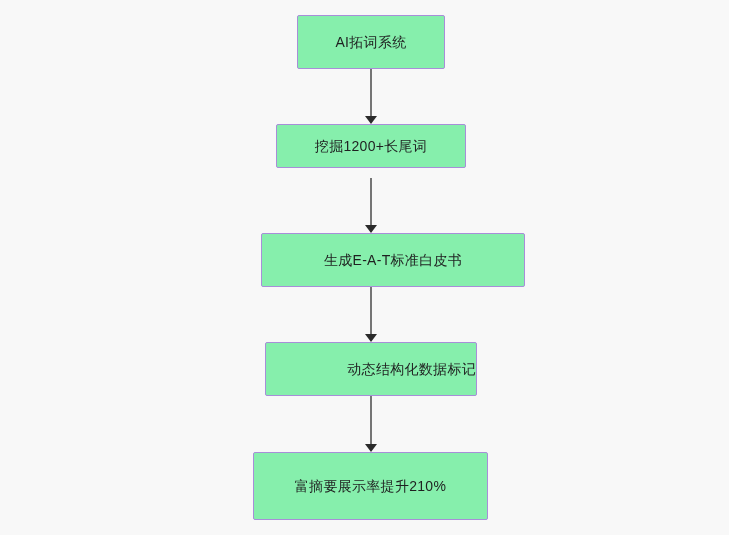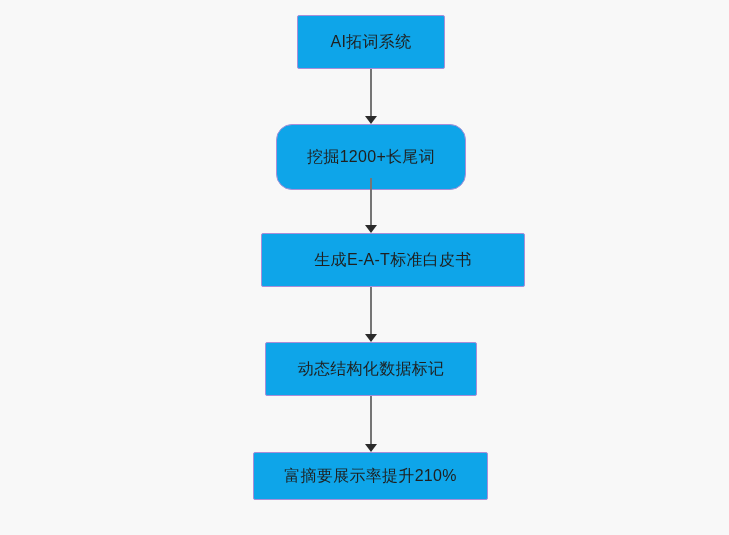--- a/index.html
+++ b/index.html
@@ -14,28 +14,28 @@
     overflow: hidden;
   }
   #flow-canvas {
     position: relative;
     width: 729px;
     height: 535px;
   }
   .node {
     position: absolute;
     box-sizing: border-box;
-    background: #0ea5e9;
+    background: #86efac;
     border: 1.5px solid #a88ed8;
     border-radius: 2px;
     display: flex;
     align-items: center;
     justify-content: center;
     color: #1f2020;
-    font-size: 16px;
+    font-size: 14px;
     line-height: 1;
     letter-spacing: 0.3px;
     white-space: nowrap;
   }
   .node-label {
     display: block;
   }
   .connector {
     position: absolute;
     width: 14px;
@@ -65,44 +65,44 @@
 
   <div class="node" style="left:297px; top:15px; width:148px; height:54px;">
     <span class="node-label">AI拓词系统</span>
   </div>
 
   <div class="connector" style="left:364px; top:69px; height:55px;">
     <div class="line"></div>
     <div class="head"></div>
   </div>
 
-  <div class="node" style="left:276px; top:124px; width:190px; height:66px;border-radius:16px;">
+  <div class="node" style="left:276px; top:124px; width:190px; height:44px;">
     <span class="node-label">挖掘1200+长尾词</span>
   </div>
 
   <div class="connector" style="left:364px; top:178px; height:55px;">
     <div class="line"></div>
     <div class="head"></div>
   </div>
 
   <div class="node" style="left:261px; top:233px; width:264px; height:54px;">
     <span class="node-label">生成E-A-T标准白皮书</span>
   </div>
 
   <div class="connector" style="left:364px; top:287px; height:55px;">
     <div class="line"></div>
     <div class="head"></div>
   </div>
 
-  <div class="node" style="left:265px; top:342px; width:212px; height:54px;">
+  <div class="node" style="left:265px; top:342px; width:212px; height:54px;justify-content:flex-end;">
     <span class="node-label">动态结构化数据标记</span>
   </div>
 
   <div class="connector" style="left:364px; top:396px; height:56px;">
     <div class="line"></div>
     <div class="head"></div>
   </div>
 
-  <div class="node" style="left:253px; top:452px; width:235px; height:48px;">
+  <div class="node" style="left:253px; top:452px; width:235px; height:68px;">
     <span class="node-label">富摘要展示率提升210%</span>
   </div>
 
 </div>
 
 </body></html>

